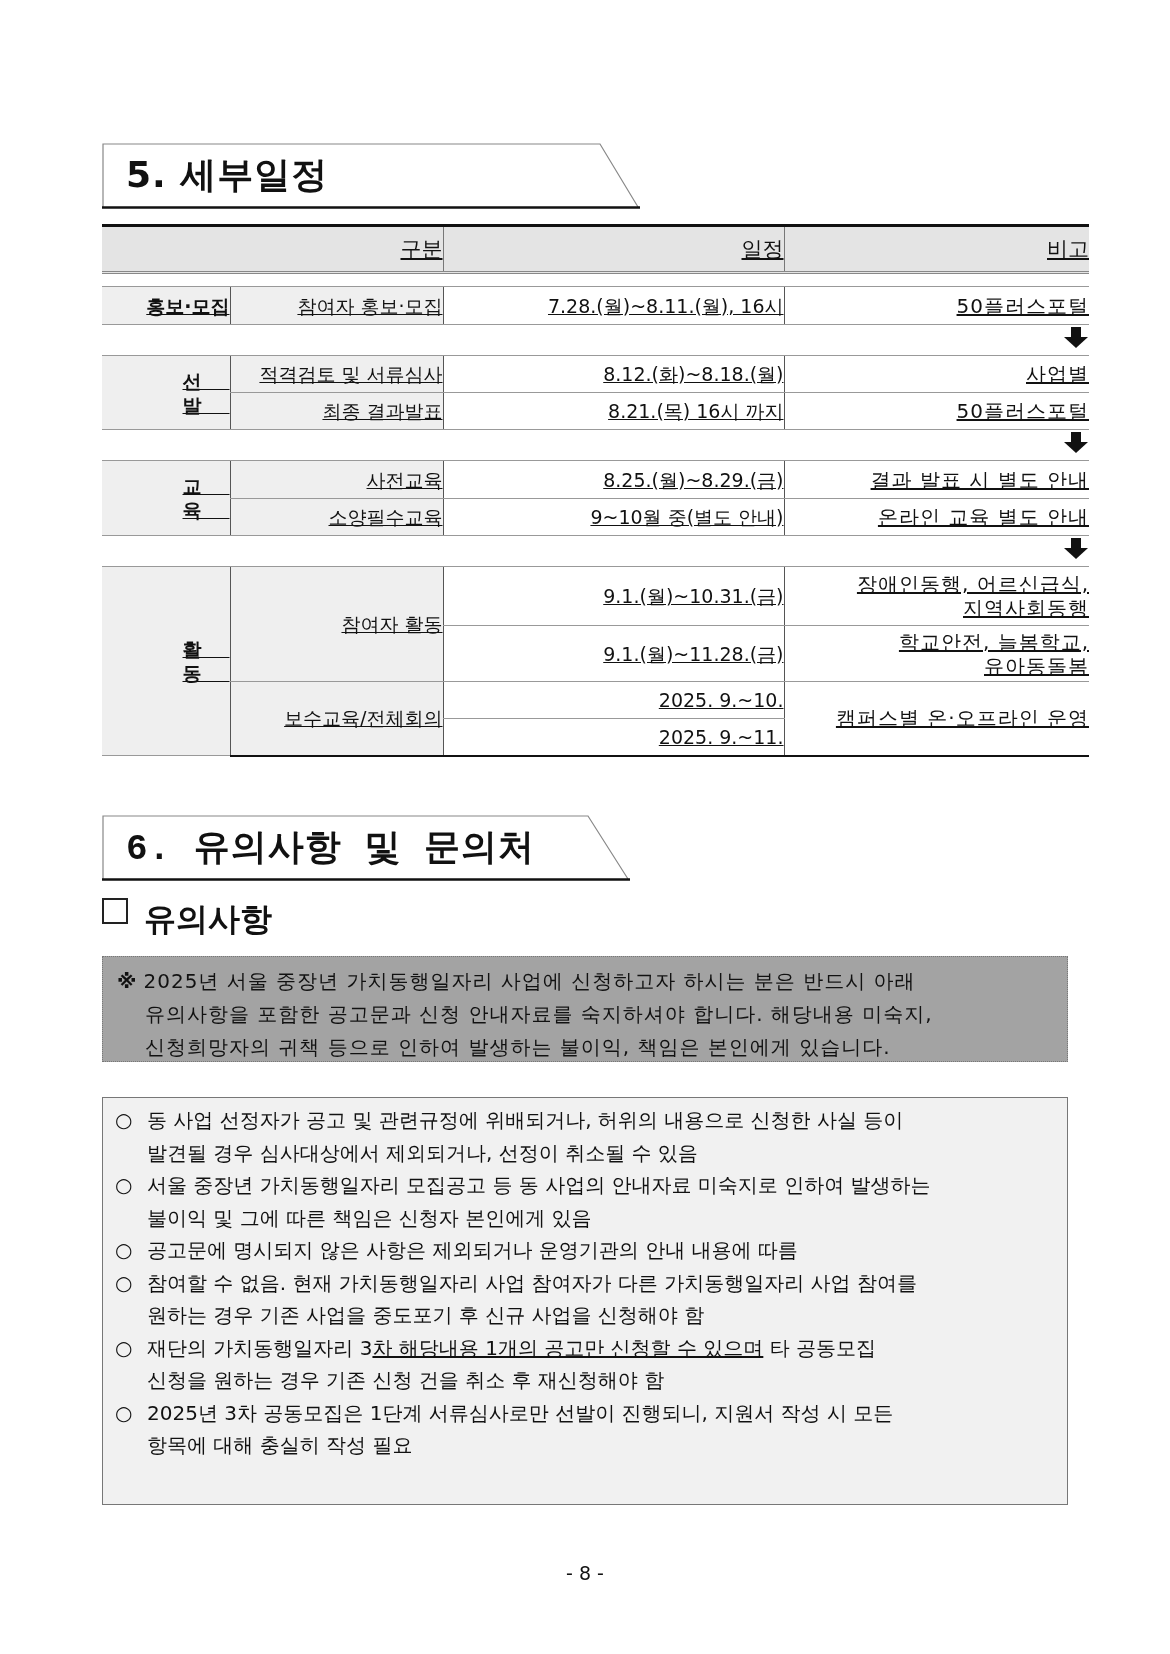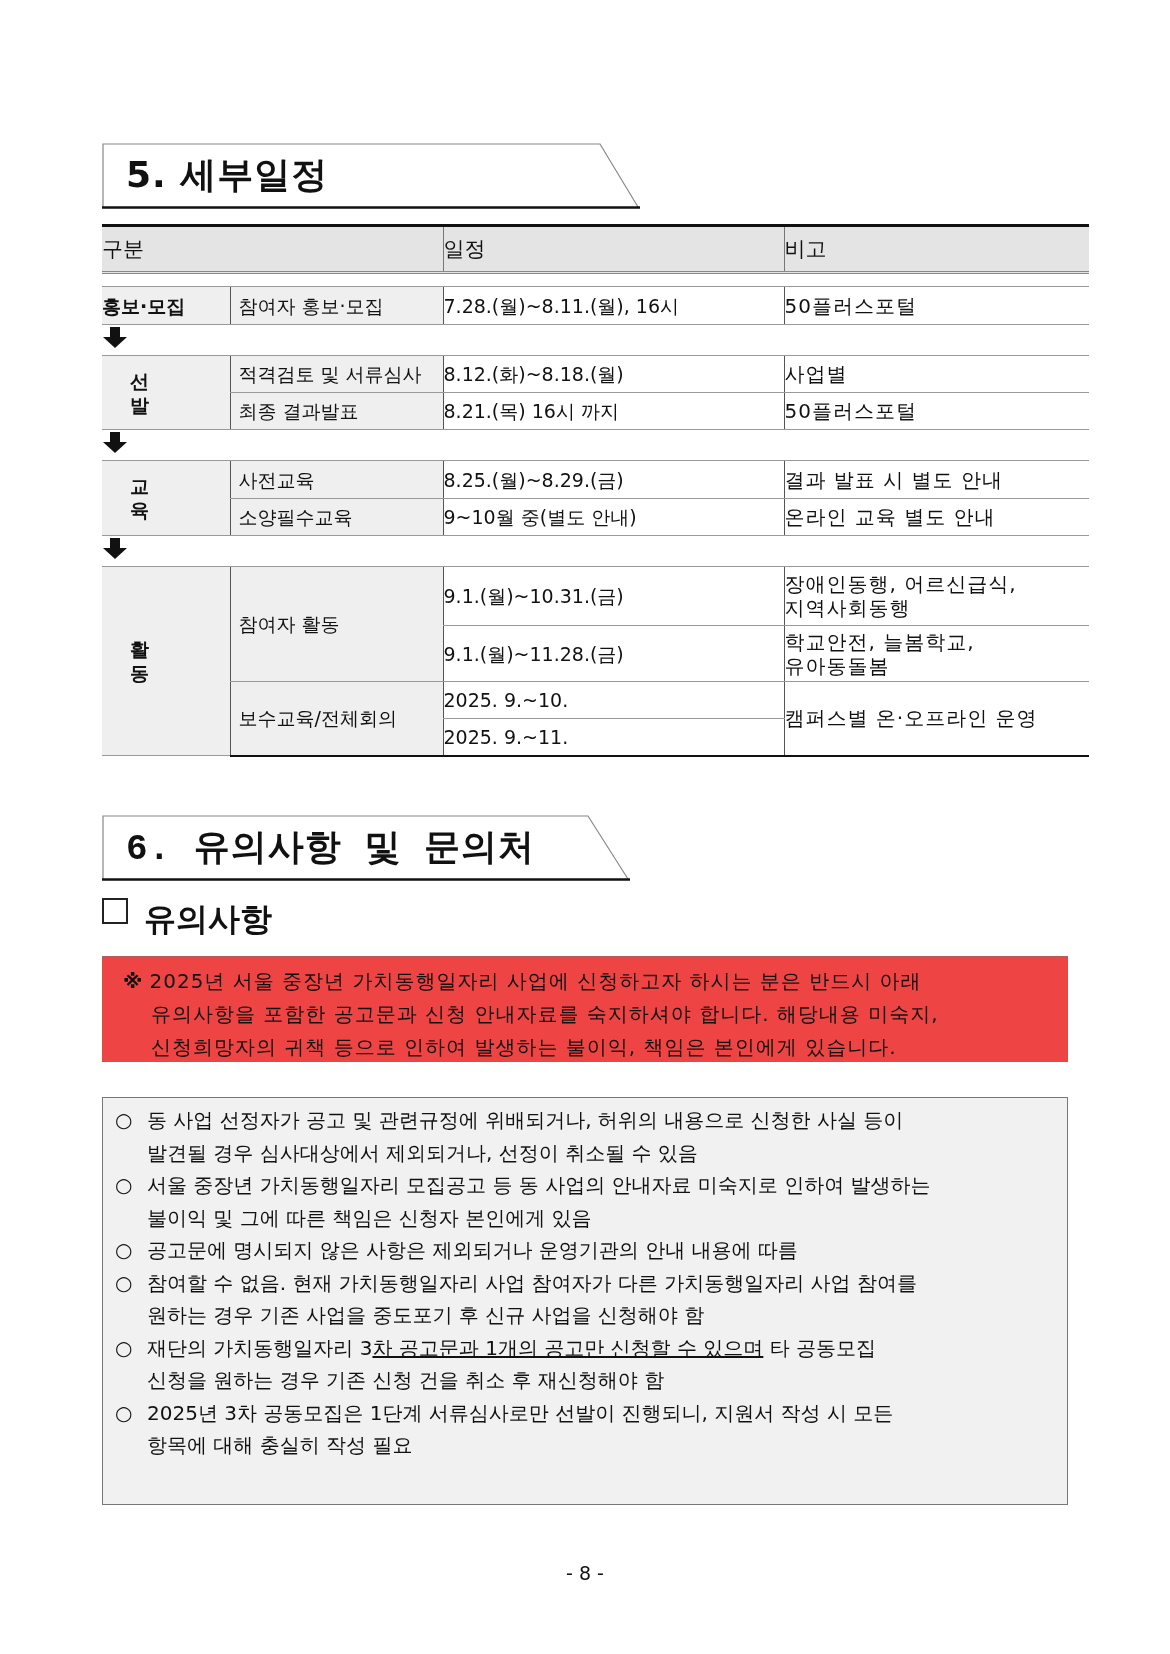--- a/index.html
+++ b/index.html
@@ -13,39 +13,39 @@
     position: absolute; left: 24px; top: 8px; font-size: 36px; font-weight: bold;
     letter-spacing: 1px; white-space: nowrap;
   }
   #sec5 { top: 143px; width: 538px; text-decoration: underline; }
   #sec6 { top: 815px; width: 528px; font-family: Liberation Mono, monospace; }
 
   table.sched {
     position: absolute; left: 102px; top: 224px; width: 987px;
     border-collapse: collapse; table-layout: fixed; font-size: 19px;
   }
-  table.sched td { text-align: left; vertical-align: middle; padding: 0; line-height: 24px; }
+  table.sched td { text-align: right; vertical-align: middle; padding: 0; line-height: 24px; text-decoration: underline; }
   .hdr td { background: #e4e4e4; height: 44px; font-size: 21px; border-top: 3px solid #111; border-bottom: 3px double #888; border-left: 1px solid #777; }
   .hdr td:first-child { border-left: none; }
   .gap td { height: 12px; border: none; }
   .arrow td { height: 30px; border: none; }
   .row td { border-top: 1px solid #999; border-bottom: 1px solid #999; border-left: 1px solid #555; }
   .row td.cat { border-left: none; background: #efefef; font-weight: bold; }
   .row td.sub { background: #efefef; padding-left: 8px; }
   .row td.note { font-size: 20px; letter-spacing: 1px; }
   .last td { border-bottom: 2px solid #111; }
   .spread { letter-spacing: 28px; padding-left: 28px !important; margin-left: 24px; }
 
   .subhead { position: absolute; left: 102px; top: 898px; font-size: 32px; font-weight: bold; display: flex; }
   .subhead .box { width: 22px; height: 22px; border: 2px solid #222; margin-right: 16px; }
 
   .callout {
     position: absolute; left: 102px; top: 956px; width: 966px; height: 106px;
-    background: #ef4444; border: 1px dotted #777; box-sizing: border-box;
-    padding: 8px 14px 0 20px; font-size: 20px; line-height: 33px; letter-spacing: 1px;
+    background: #a3a3a3; border: 1px dotted #777; box-sizing: border-box;
+    padding: 8px 14px 0 14px; font-size: 20px; line-height: 33px; letter-spacing: 1px;
   }
   .callout .mark { font-weight: bold; margin-right: 6px; }
   .callout .line1 { white-space: nowrap; }
   .callout .line2 { padding-left: 28px; white-space: nowrap; }
 
   .notes {
     position: absolute; left: 102px; top: 1097px; width: 966px; height: 408px;
     background: #f1f1f1; border: 1px solid #777; box-sizing: border-box;
     padding: 6px 14px 0 12px; font-size: 20px; line-height: 32.5px;
   }
@@ -192,21 +192,21 @@
     <span class="bullet">○</span>
     <div>공고문에 명시되지 않은 사항은 제외되거나 운영기관의 안내 내용에 따름</div>
   </div>
   <div class="item">
     <span class="bullet">○</span>
     <div>참여할 수 없음. 현재 가치동행일자리 사업 참여자가 다른 가치동행일자리 사업 참여를</div>
     <div>원하는 경우 기존 사업을 중도포기 후 신규 사업을 신청해야 함</div>
   </div>
   <div class="item">
     <span class="bullet">○</span>
-    <div><span>재단의 가치동행일자리 3</span><span class="u">차 공고문과 1개의 공고만 신청할 수 있으며</span><span> 타 공동모집</span></div>
+    <div><span>재단의 가치동행일자리 3</span><span class="u">차 해당내용 1개의 공고만 신청할 수 있으며</span><span> 타 공동모집</span></div>
     <div>신청을 원하는 경우 기존 신청 건을 취소 후 재신청해야 함</div>
   </div>
   <div class="item">
     <span class="bullet">○</span>
     <div>2025년 3차 공동모집은 1단계 서류심사로만 선발이 진행되니, 지원서 작성 시 모든</div>
     <div>항목에 대해 충실히 작성 필요</div>
   </div>
 </div>
 
 <div class="pagenum">- 8 -</div>

